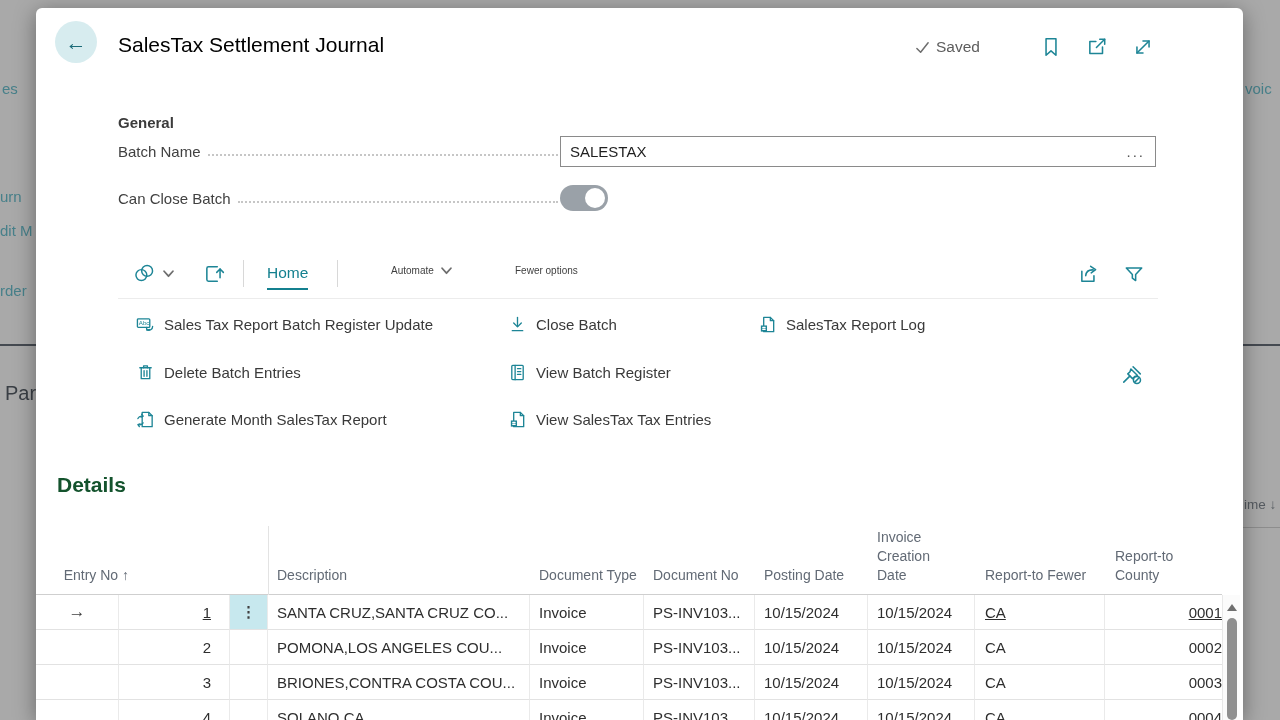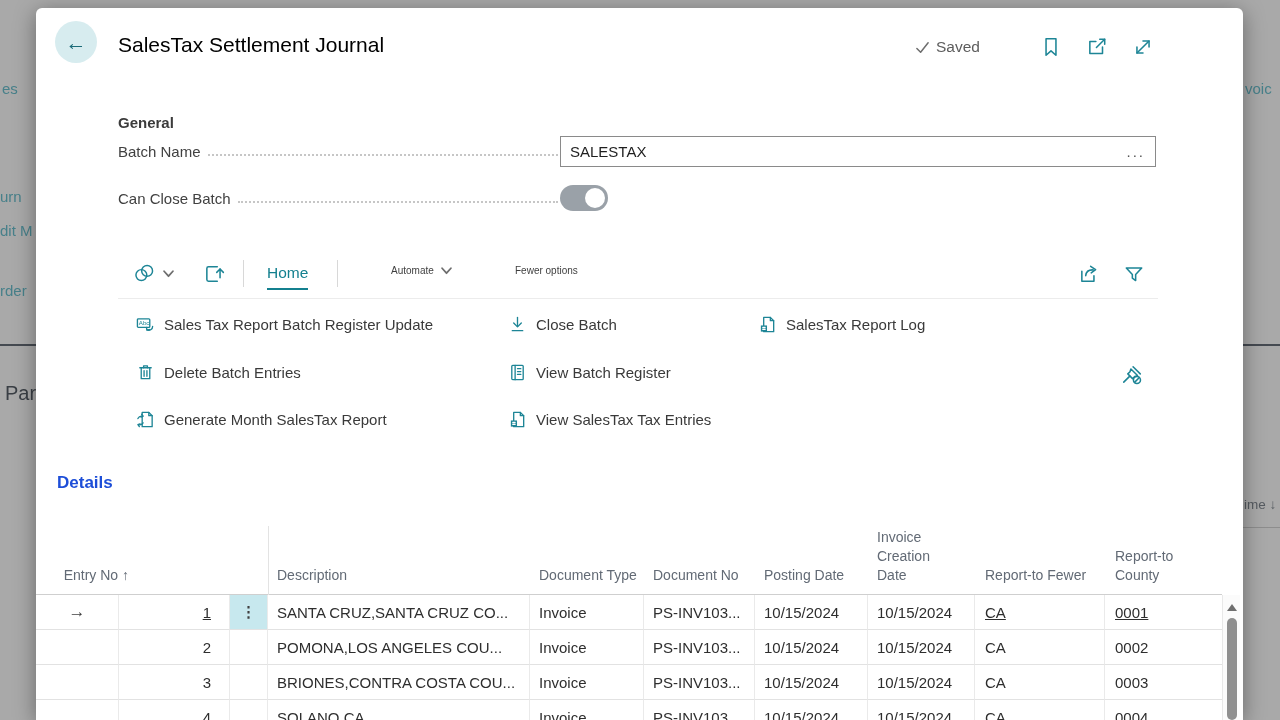--- a/index.html
+++ b/index.html
@@ -64,39 +64,39 @@
     padding-bottom:6px; cursor:pointer; }
   .tb-divider { top:252px; width:1px; height:27px; background:#d8d8d8; }
   .toolbar-underline { left:82px; top:290px; width:1040px; height:1px; background:#ececec; }
 
   
   .action { display:flex; align-items:center; gap:9px; cursor:pointer; }
   .action .lbl { font-size:15px; color:#3a3a3a; white-space:nowrap; }
   .aicon { width:19px; height:19px; flex:0 0 auto; }
 
   
-  .details-title { left:21px; top:465px; font-size:17px; font-weight:700; color:#1d4ed8; }
+  .details-title { left:21px; top:465px; font-size:21px; font-weight:700; color:#14532d; }
   .grid { left:0; top:510px; width:1204px; height:202px; font-size:15px; color:#2e2e2e; }
   .hdr { position:absolute; left:0; top:0; width:1186px; height:77px; border-bottom:1px solid #cfcfcf; box-sizing:border-box; }
   .hcell { position:absolute; bottom:9px; font-size:14px; color:#626a75; line-height:1.35; }
   .hdr-divider { position:absolute; left:232px; top:8px; width:1px; height:69px; background:#e3e3e3; }
   .tbody { position:absolute; left:0; top:77px; width:1186px; }
   .trow { position:relative; display:flex; height:35px; box-sizing:border-box; }
   .cell { box-sizing:border-box; border-right:1px solid #eaeaea; border-bottom:1px solid #e2e2e2;
     display:flex; align-items:center; overflow:hidden; white-space:nowrap; }
   .col-selector { width:83px; justify-content:center; }
   .col-entry   { width:111px; justify-content:flex-end; padding-right:18px; }
   .col-dots    { width:38px;  justify-content:center; }
   .col-desc    { width:262px; padding-left:9px; }
   .col-dtype   { width:114px; padding-left:9px; }
   .col-dno     { width:111px; padding-left:9px; }
   .col-pdate   { width:113px; padding-left:9px; }
   .col-icdate  { width:107px; padding-left:9px; }
   .col-rstate  { width:130px; padding-left:10px; }
-  .col-rcounty { width:117px; padding-left:10px; border-right:none; }
+  .col-rcounty { width:117px; padding-left:10px; border-right:none;justify-content:flex-end; }
   .row-arrow { visibility:hidden; font-size:17px; color:#3f3f3f; }
   .dots { visibility:hidden; font-size:15px; color:#3f3f3f; font-weight:700; }
   .trow.focused .row-arrow { visibility:visible; }
   .trow.focused .dots { visibility:visible; }
   .trow.focused .col-dots { background:#c7e8ee; }
   .trow.focused .col-entry span,
   .trow.focused .col-rstate span,
   .trow.focused .col-rcounty span { text-decoration:underline; }
   .h-entry   { left:0;   width:93px; text-align:right; }
   .h-desc    { left:241px; }

